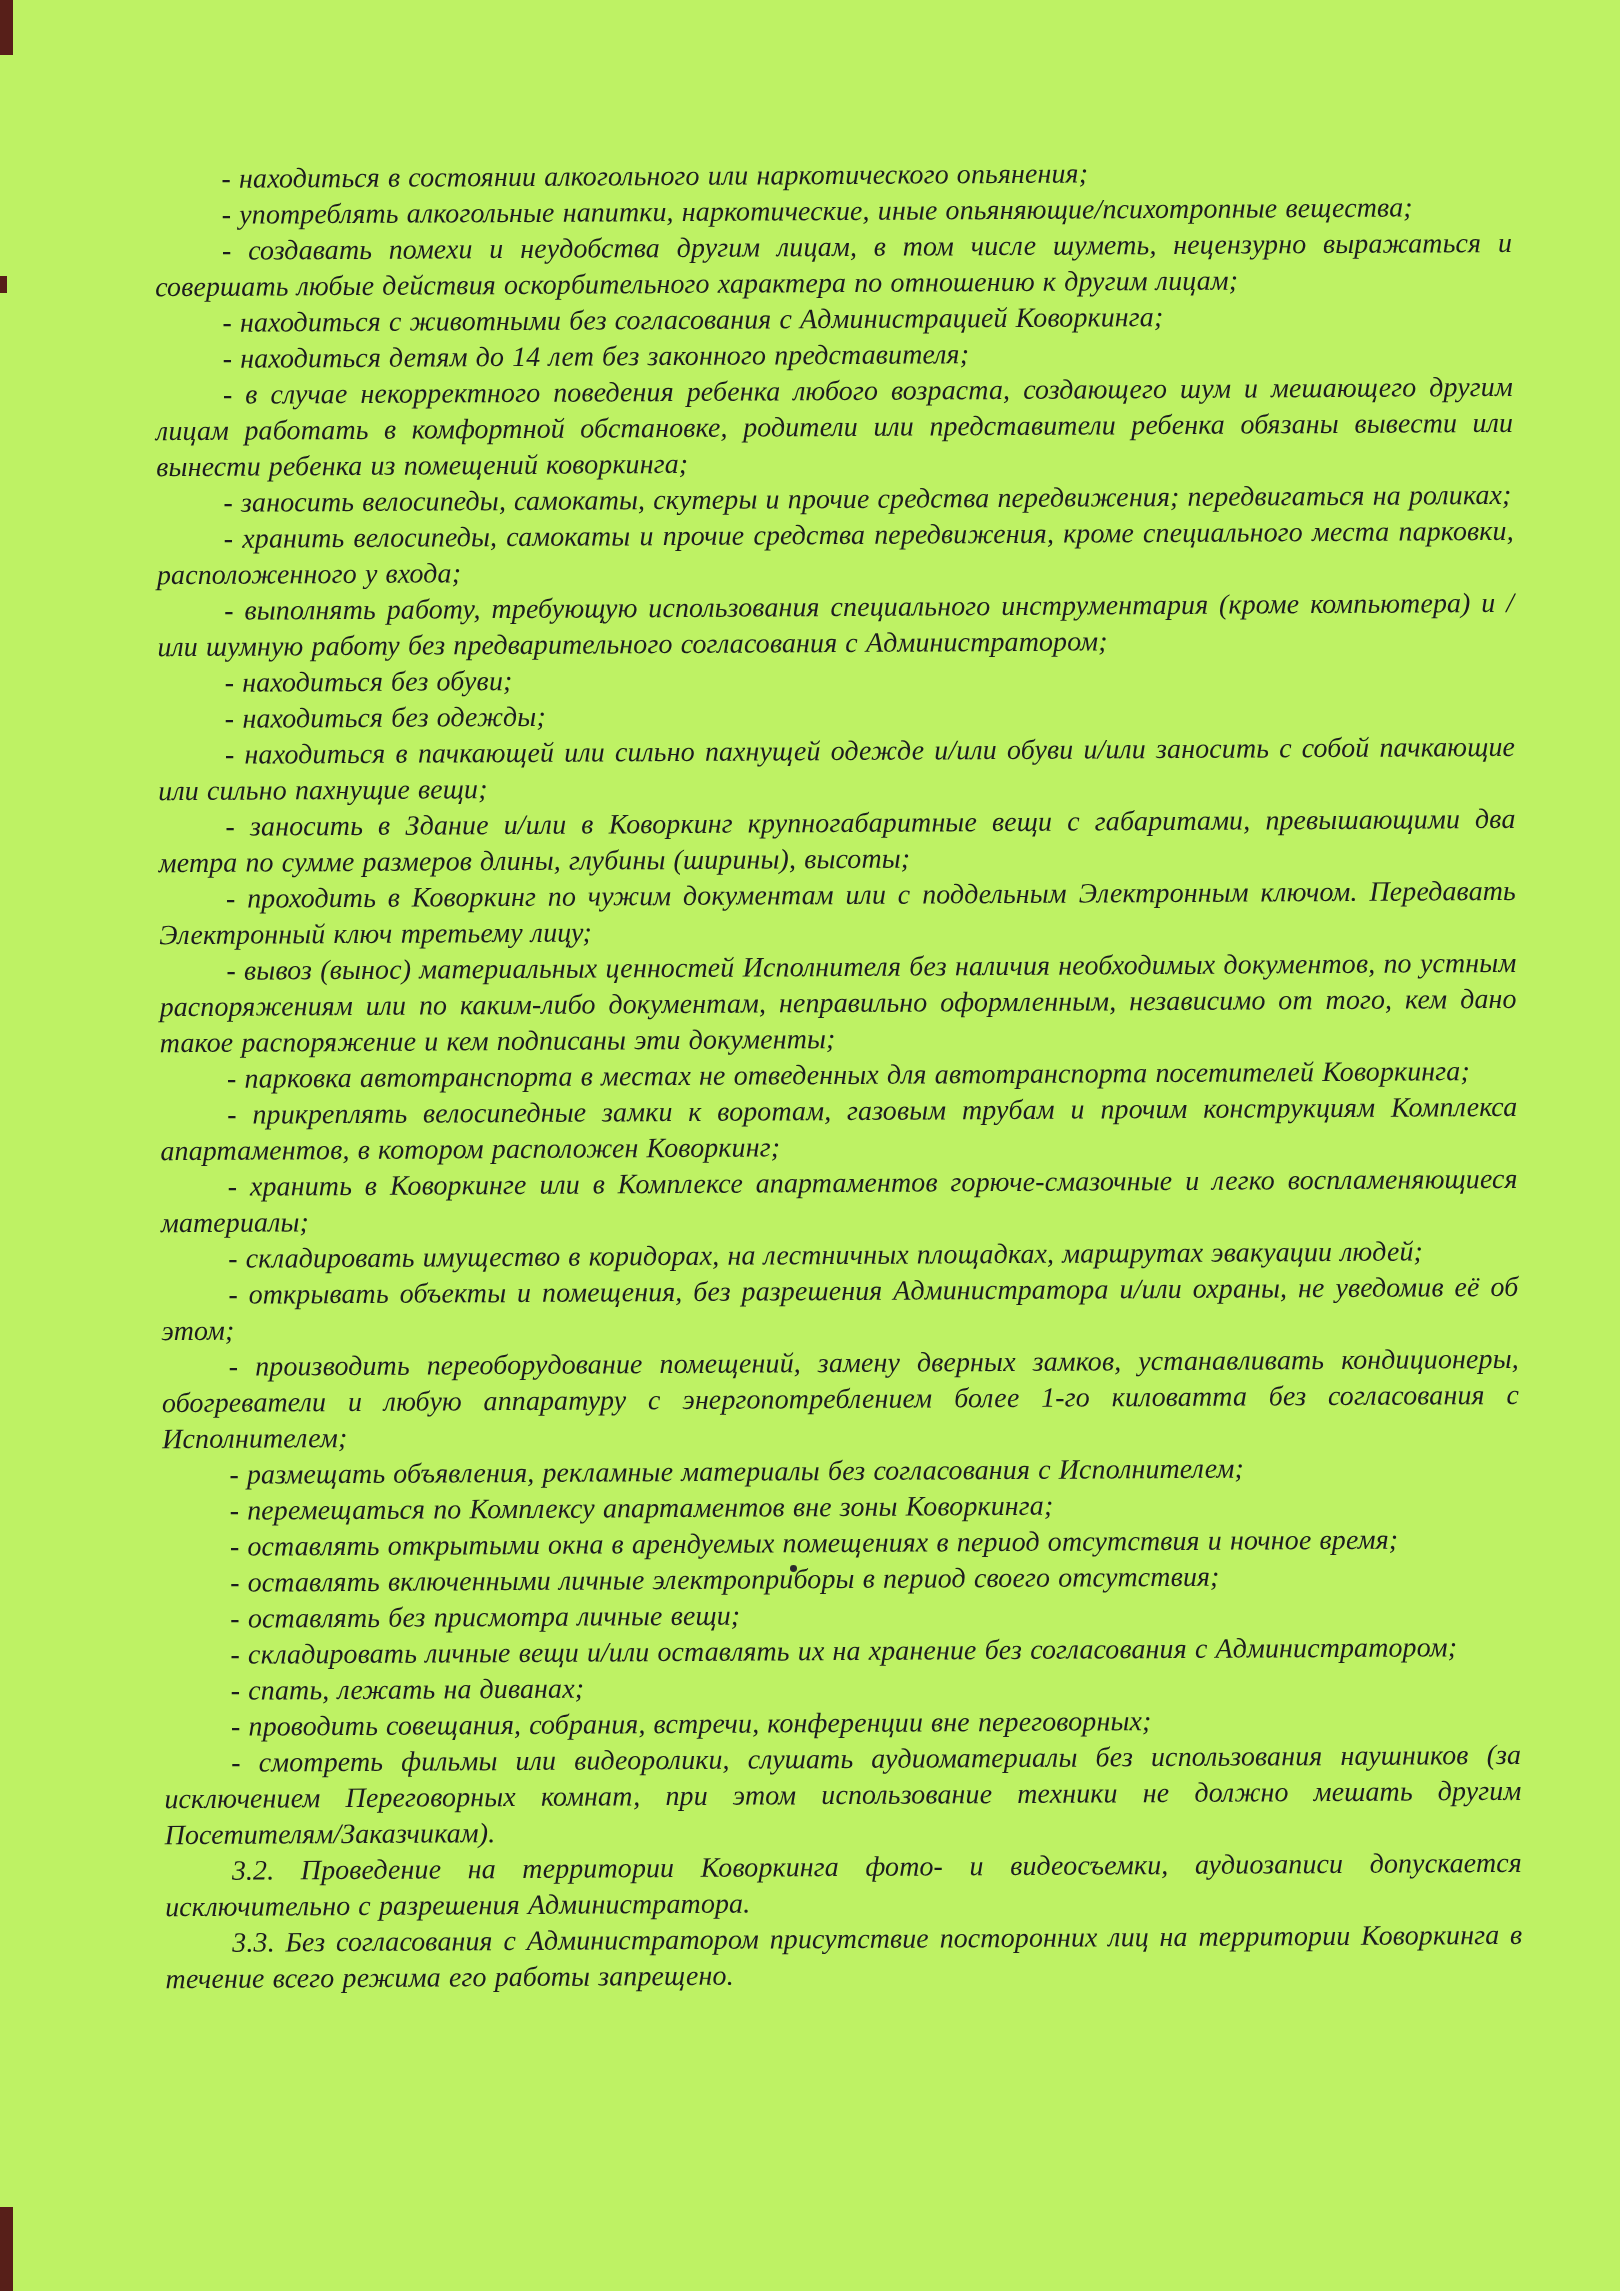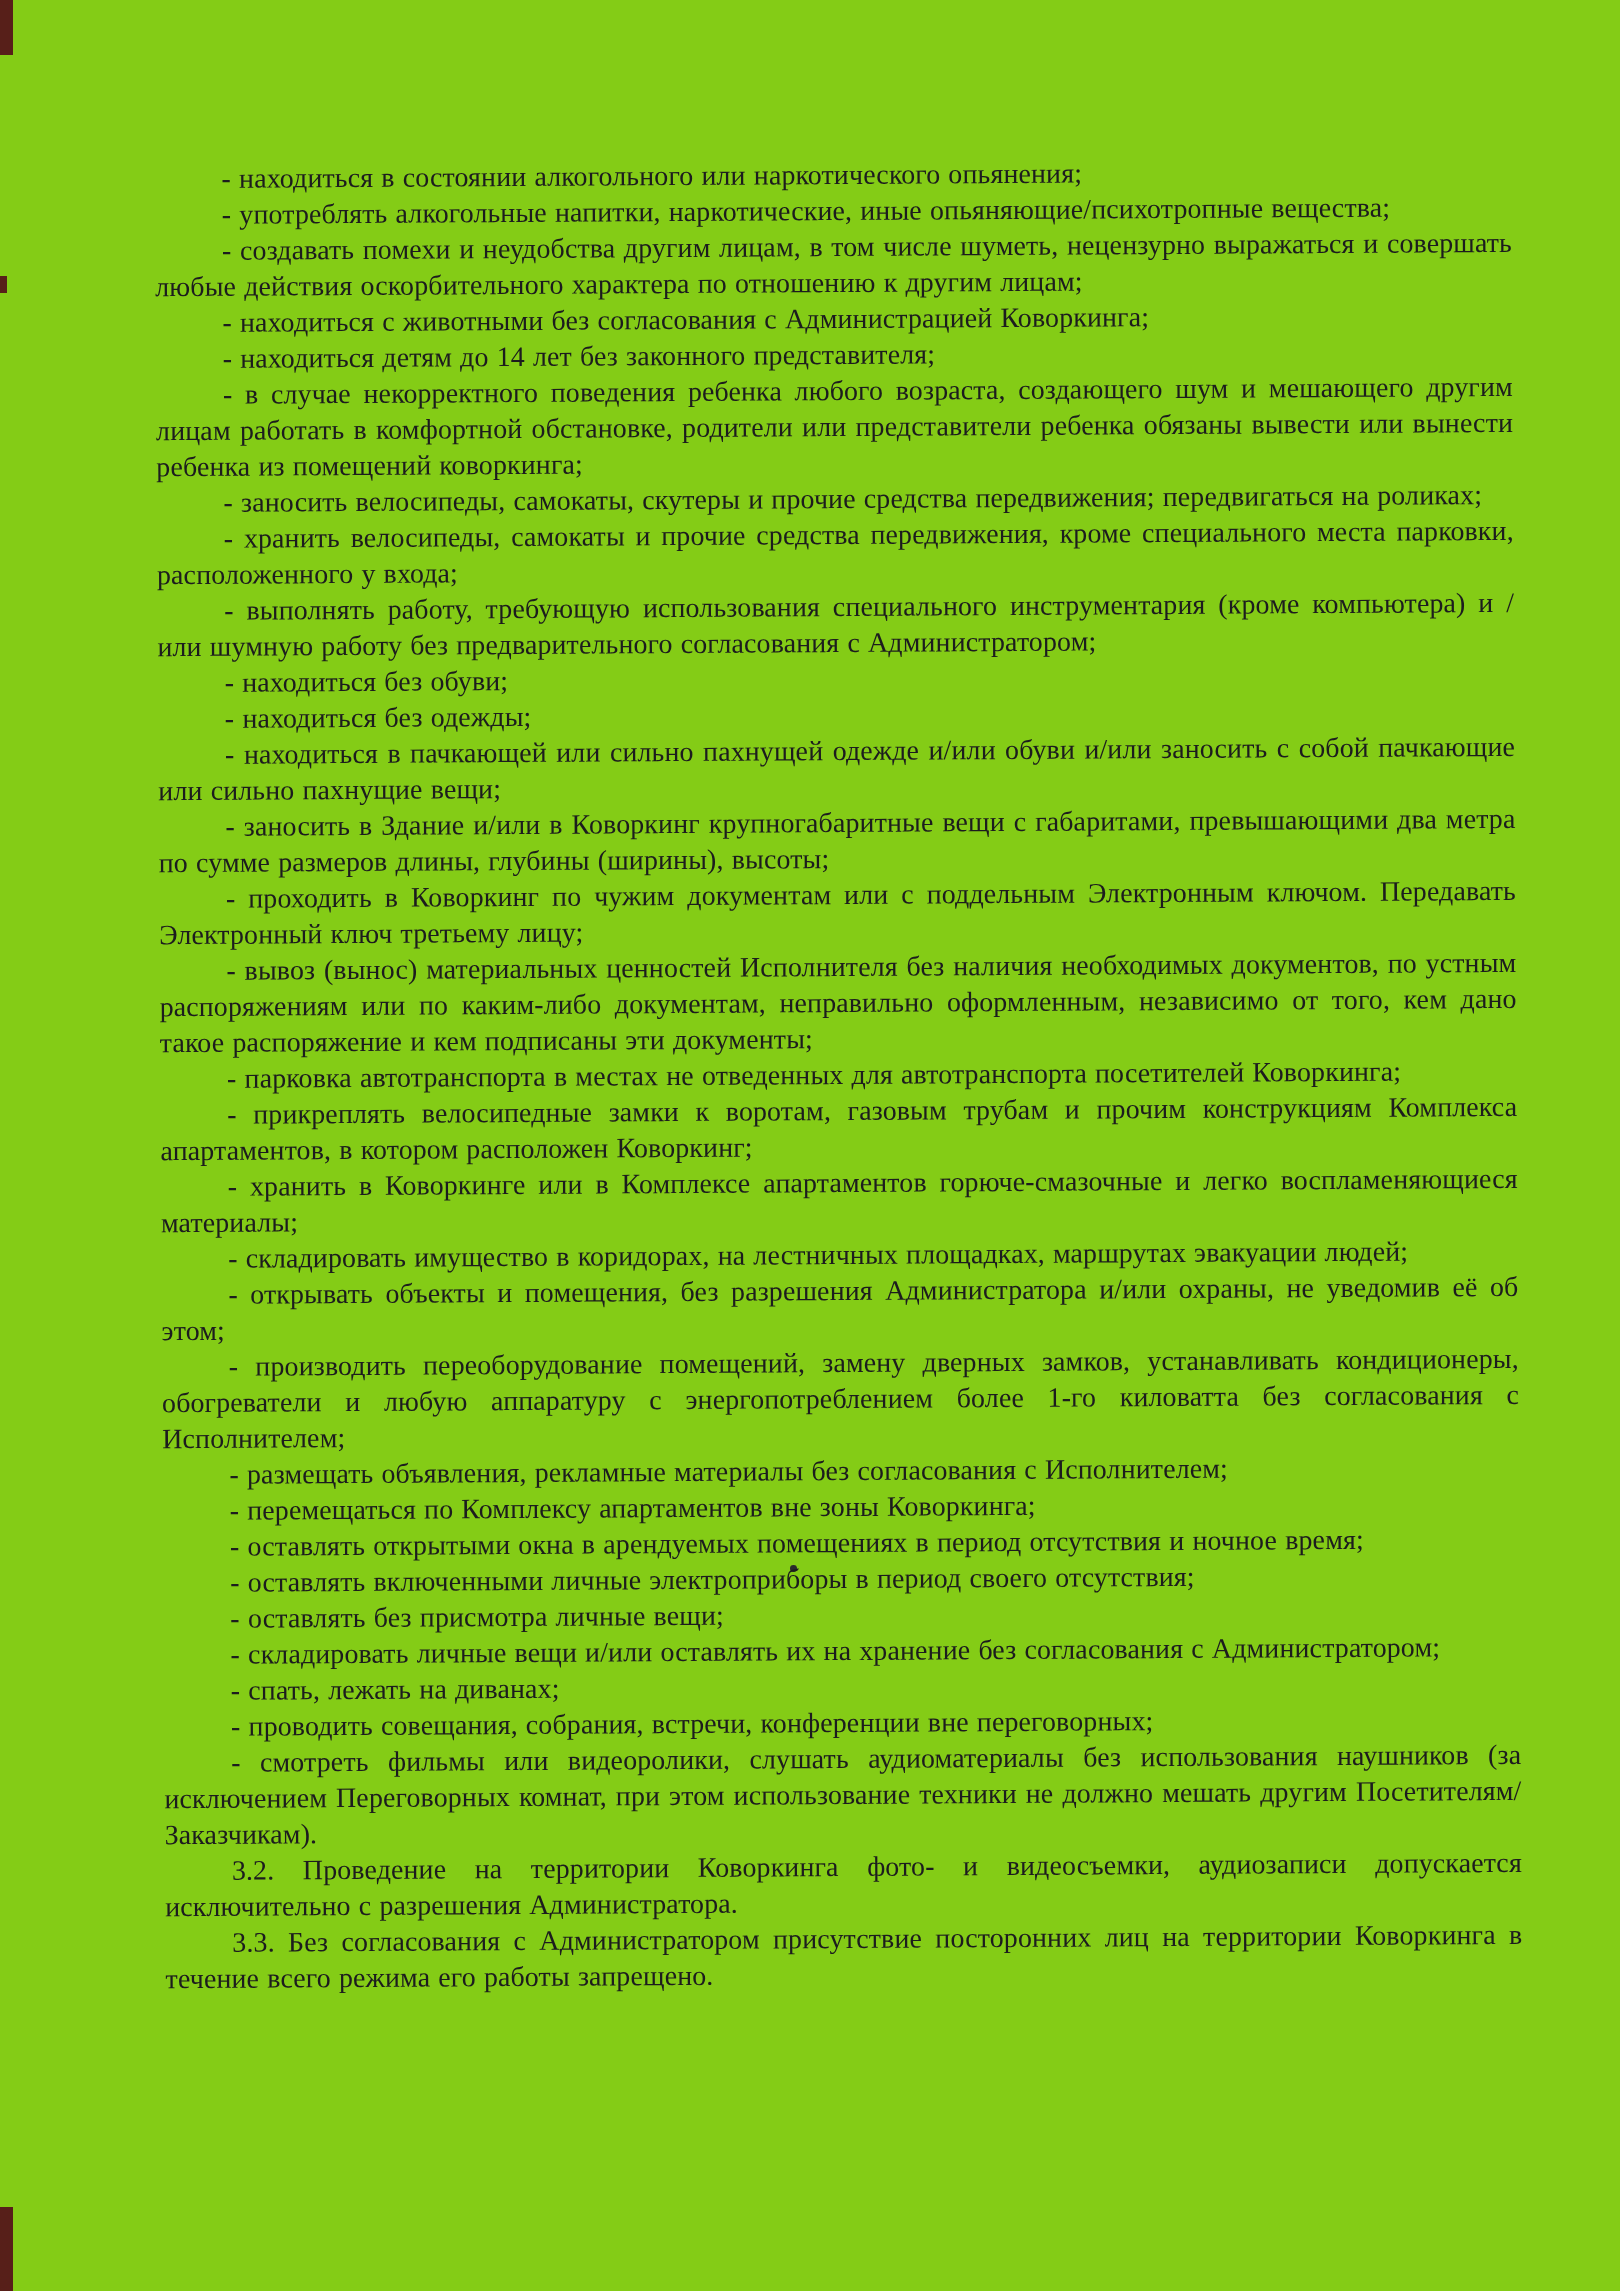--- a/index.html
+++ b/index.html
@@ -4,24 +4,25 @@
 <style>
   html, body {
     margin: 0;
     padding: 0;
     background: #ffffff;
   }
   .page {
     position: relative;
     width: 1620px;
     height: 2292px;
-    background: #84cc16;
+    background: #bef264;
     overflow: hidden;
     font-family: "Liberation Serif", "DejaVu Serif", serif;
     color: #1c1c1e;
+    font-style: italic;
   }
   .content {
     position: absolute;
     left: 160px;
     top: 157px;
     width: 1357px;
     transform: rotate(-0.35deg);
     transform-origin: 50% 50%;
   }
   .para {

